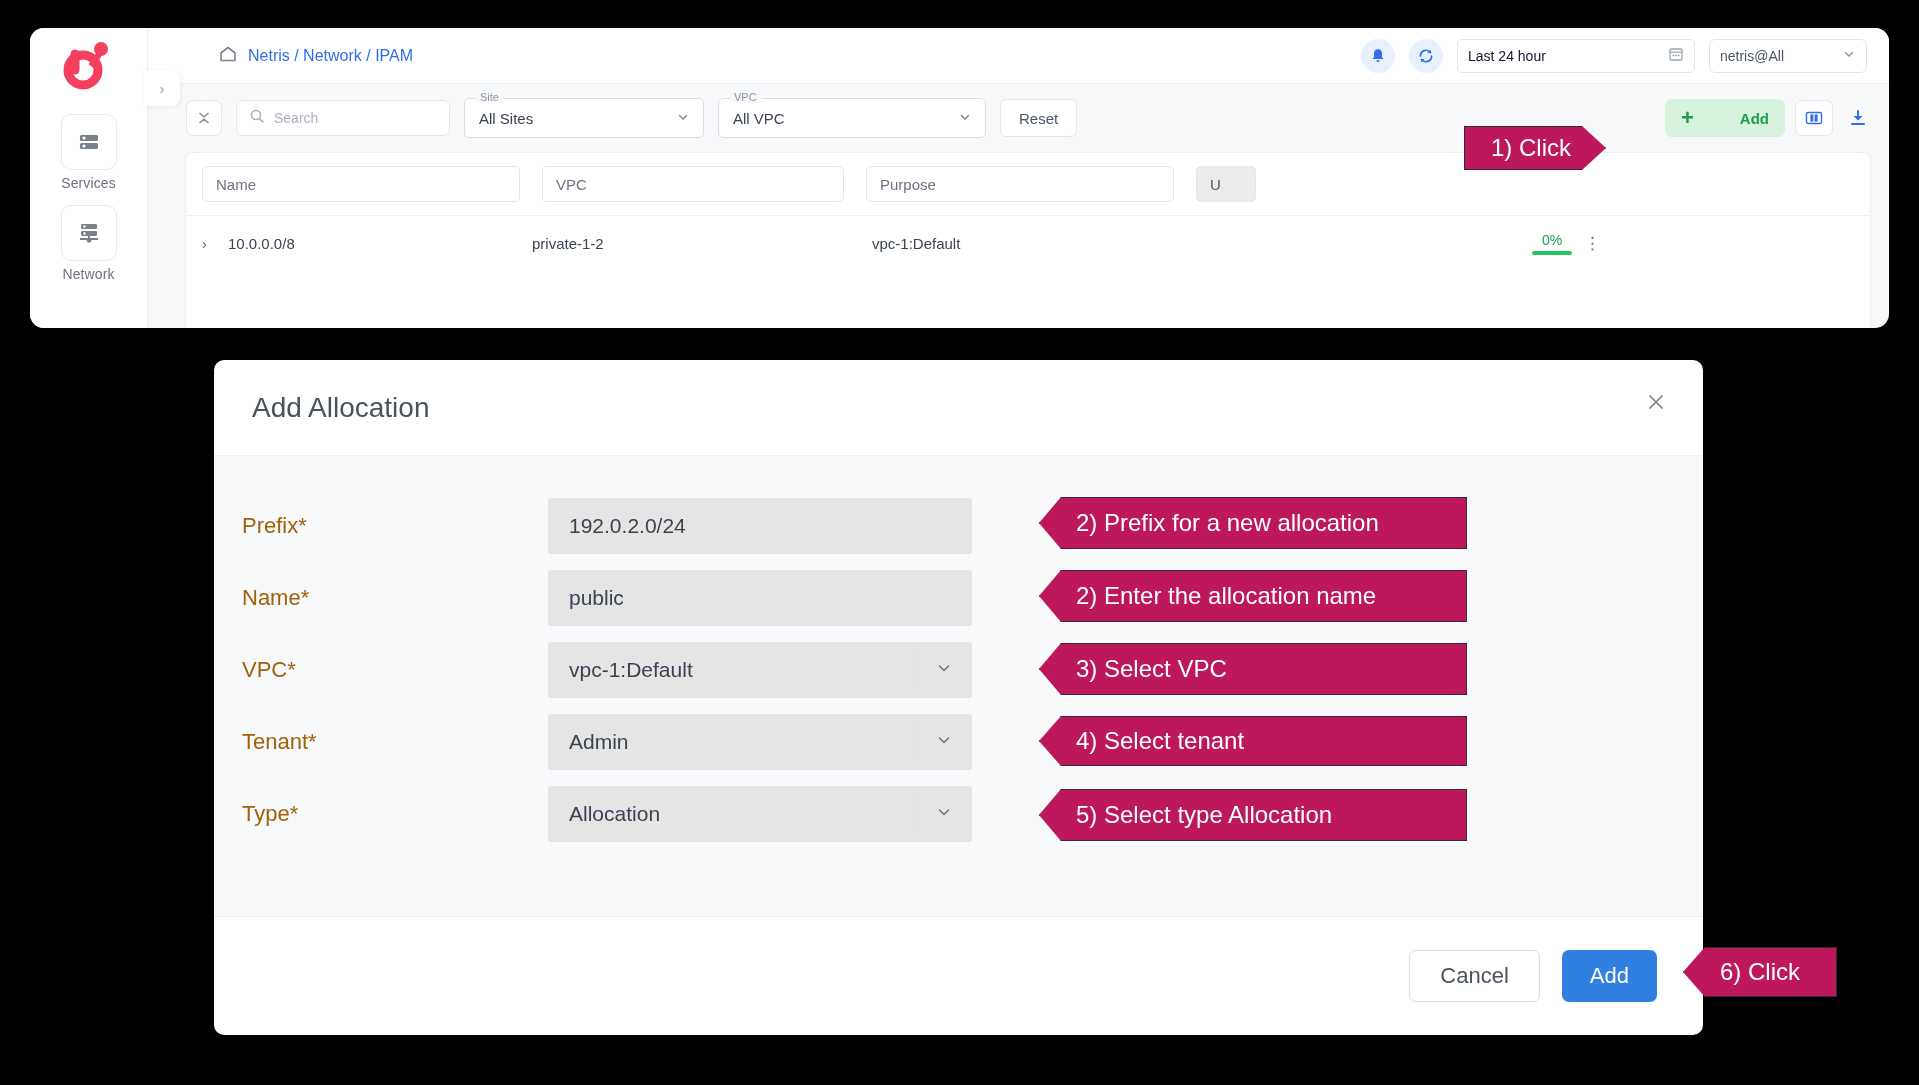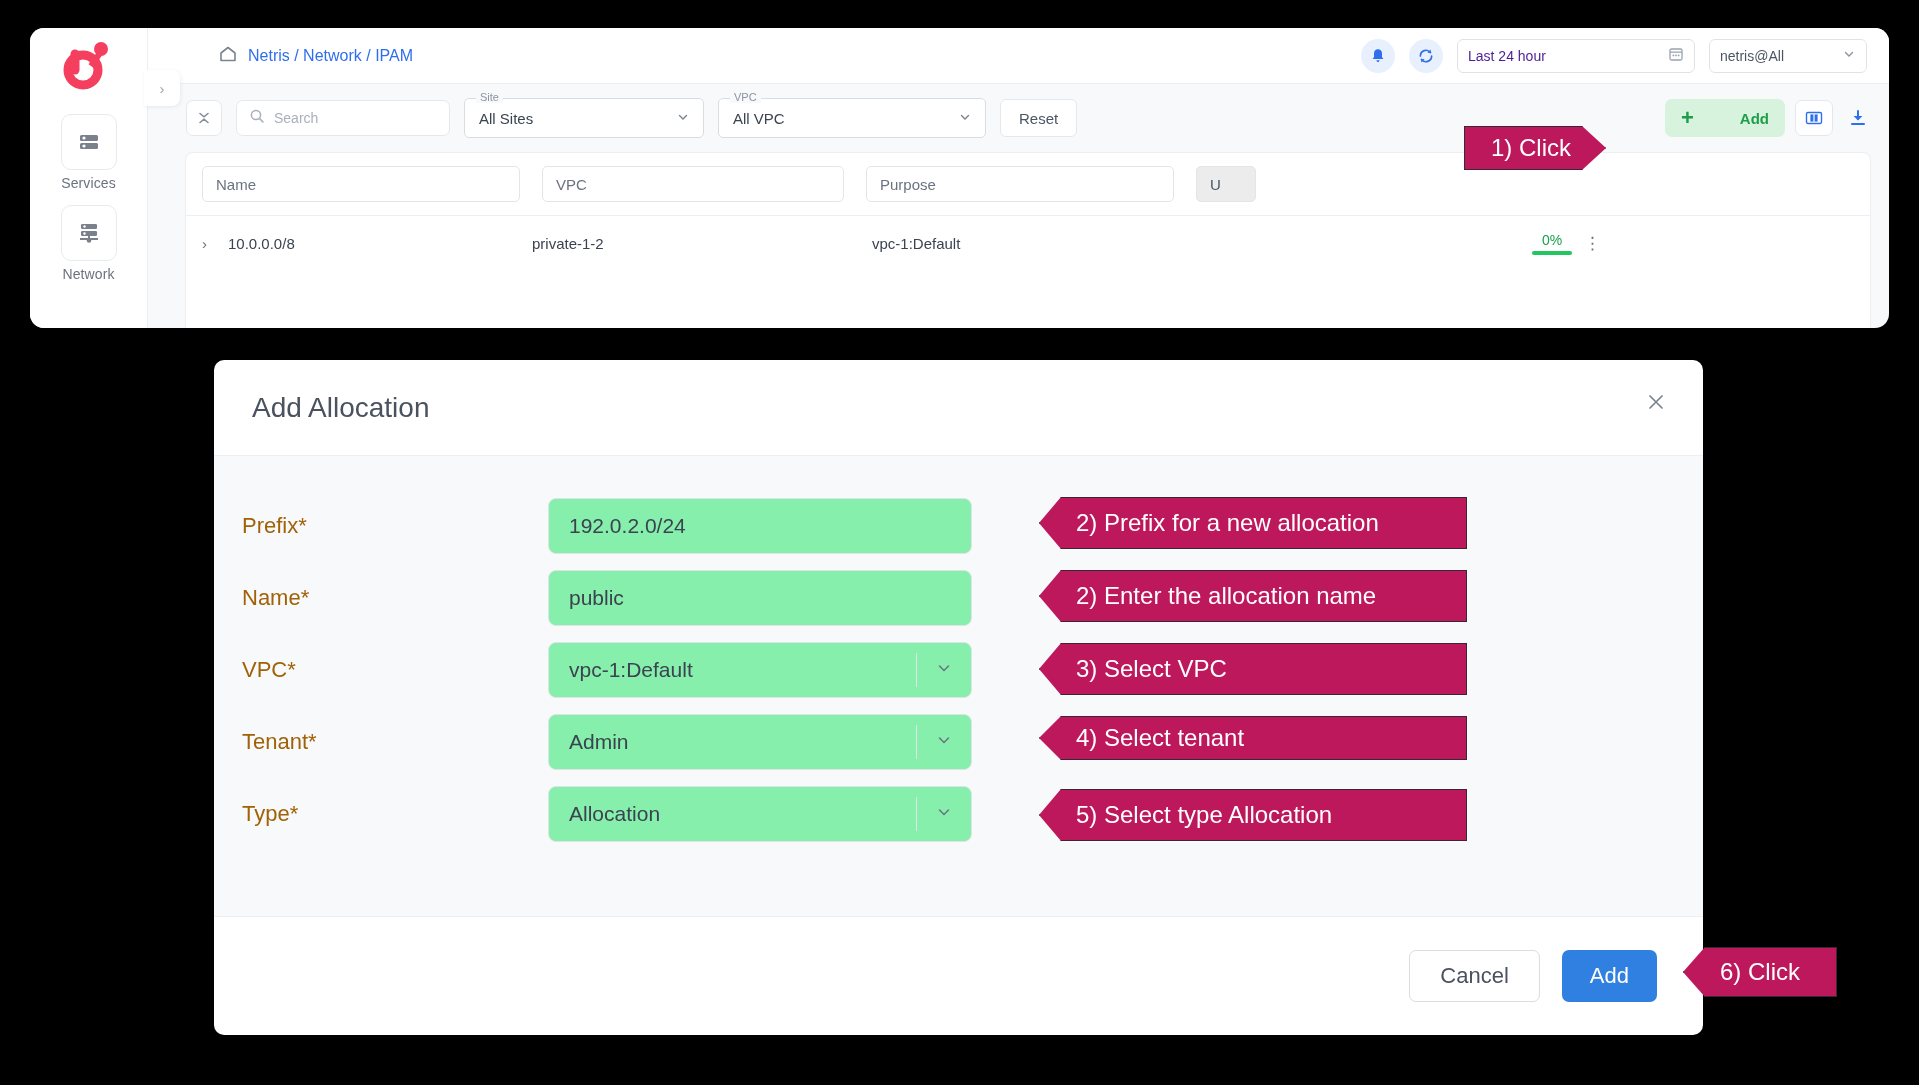--- a/index.html
+++ b/index.html
@@ -51,21 +51,21 @@
   .breadcrumb { display: flex; align-items: center; gap: 10px; }
   .breadcrumb-text { color: #2f6fed; font-size: 16px; }
   .header-right { margin-left: auto; display: flex; align-items: center; gap: 14px; }
   .icon-circle {
     width: 34px; height: 34px; border-radius: 50%; background: #e8f0fe;
     display: flex; align-items: center; justify-content: center; cursor: pointer;
   }
   .date-box {
     width: 238px; height: 34px; border: 1px solid #dfe3e8; border-radius: 6px;
     background: #fff; display: flex; align-items: center; padding: 0 10px;
-    font-size: 14px; color: #4c1d95; cursor: pointer;
+    font-size: 14px; color: #0f172a; cursor: pointer;
   }
   .date-box .cal { margin-left: auto; color: #9aa3ae; }
   .user-box {
     width: 158px; height: 34px; border: 1px solid #dfe3e8; border-radius: 6px;
     background: #fff; display: flex; align-items: center; padding: 0 10px;
     font-size: 14px; color: #4b5563; cursor: pointer; gap: 39px;
   }
   .user-box .chev { margin-left: auto; color: #8b94a0; font-size: 13px; }
 
   
@@ -136,21 +136,21 @@
   .modal-head { height: 95px; display: flex; align-items: center; padding: 0 38px; position: relative; }
   .modal-title { font-size: 28px; color: #4a5260; }
   .modal-close {
     position: absolute; right: 30px; top: 25px; width: 34px; height: 34px;
     display: flex; align-items: center; justify-content: center; color: #7b838f; cursor: pointer;
   }
   .modal-body { flex: 1; background: #f8f9fb; border-top: 1px solid #eceff3; border-bottom: 1px solid #eceff3; padding: 34px 0 0 0; position: relative; }
   .form-row { display: flex; align-items: center; height: 72px; padding-left: 28px; }
   .form-label { width: 306px; font-size: 22px; color: #a16207; }
   .form-field {
-    width: 424px; height: 56px; background: #86efac; border: 1px solid #e0e4e9; border-radius: 8px;
+    width: 424px; height: 56px; background: #e5e5e5; border: 1px solid #e0e4e9; border-radius: 3px;
     display: flex; align-items: center; padding: 0 20px; font-size: 21px; color: #3b4350; cursor: text;
   }
   .form-field.select { padding-right: 0; cursor: pointer; }
   .form-field .sel-divider { margin-left: auto; width: 1px; height: 34px; background: #e0e4e9; }
   .form-field .sel-chev { width: 54px; text-align: center; color: #6b7280; font-size: 18px; }
   .modal-foot { height: 118px; display: flex; align-items: center; justify-content: flex-end; padding: 0 46px; gap: 22px; }
   .btn-cancel {
     height: 52px; padding: 0 30px; border: 1px solid #d9dde2; border-radius: 7px; background: #fff;
     font-size: 22px; color: #4a5260; display: flex; align-items: center; cursor: pointer;
   }
@@ -445,21 +445,21 @@
 
   <div class="callout left-point" style="left:1039px; top:497px; width:428px; height:52px;">
     <span>2) Prefix for a new allocation</span>
   </div>
   <div class="callout left-point" style="left:1039px; top:570px; width:428px; height:52px;">
     <span>2) Enter the allocation name</span>
   </div>
   <div class="callout left-point" style="left:1039px; top:643px; width:428px; height:52px;">
     <span>3) Select VPC</span>
   </div>
-  <div class="callout left-point" style="left:1039px; top:716px; width:428px; height:44px;">
+  <div class="callout left-point" style="left:1039px; top:716px; width:428px; height:50px;">
     <span>4) Select tenant</span>
   </div>
   <div class="callout left-point" style="left:1039px; top:789px; width:428px; height:52px;">
     <span>5) Select type Allocation</span>
   </div>
   <div class="callout left-point" style="left:1683px; top:947px; width:154px; height:50px;">
     <span>6) Click</span>
   </div>
 
 </div>

